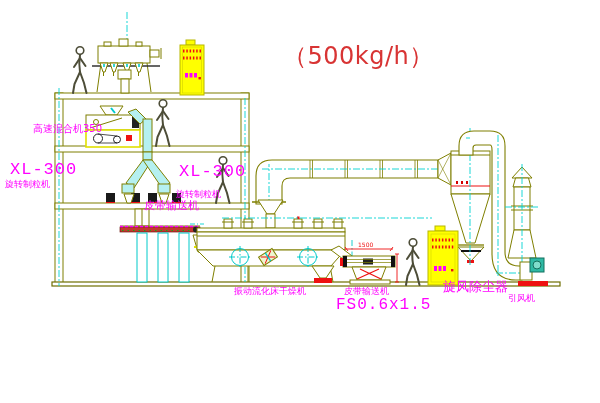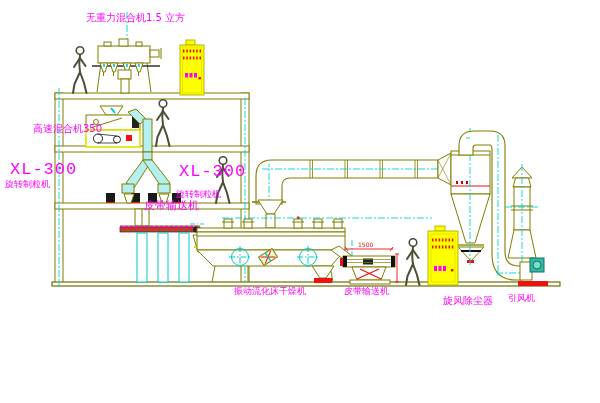--- a/index.html
+++ b/index.html
@@ -252,37 +252,38 @@
     <rect x="451" y="269" width="2.4" height="2.4" fill="#ee1111"></rect>
   </g>
 
   <use href="#person-shape" transform="translate(70,46)"></use>
   <use href="#person-shape" transform="translate(153,99)"></use>
   <use href="#person-shape" transform="translate(213,156)"></use>
   <use href="#person-shape" transform="translate(403,238)"></use>
 </svg>
 
 <div class="title" style="left:283px;top:44px">
+      <span class="cap">（500kg/h）</span>
 </div>
 
-<div class="lbl" style="left:86px;top:13px;font-size:10px">无重力混合机1.5 立方</div>
 
 <div class="lbl" style="left:33px;top:124px;font-size:10px">高速混合机350</div>
 
 <div class="lbl model" style="left:10px;top:161px;font-size:17px">XL-300</div>
 <div class="lbl" style="left:5px;top:180px;font-size:9px">旋转制粒机</div>
 
 <div class="lbl model" style="left:179px;top:163px;font-size:17px">XL-300</div>
 <div class="lbl" style="left:176px;top:190px;font-size:9px">旋转制粒机</div>
 
 <div class="lbl" style="left:144px;top:200px;font-size:11px">皮带输送机</div>
 
 <div class="lbl" style="left:234px;top:287px;font-size:9px">振动流化床干燥机</div>
 
 <div class="lbl" style="left:344px;top:287px;font-size:9px">皮带输送机</div>
-
-<div class="lbl" style="left:443px;top:296px;font-size:10px">旋风除尘器</div>
+<div class="lbl model" style="left:336px;top:297px;font-size:16px">FS0.6x1.5</div>
+
+<div class="lbl" style="left:443px;top:280px;font-size:13px">旋风除尘器</div>
 
 <div class="lbl" style="left:508px;top:294px;font-size:9px">引风机</div>
 
 <div class="lbl red" style="left:358px;top:242px;font-size:6px">1500</div>
 
 </div>
 
 </body></html>

